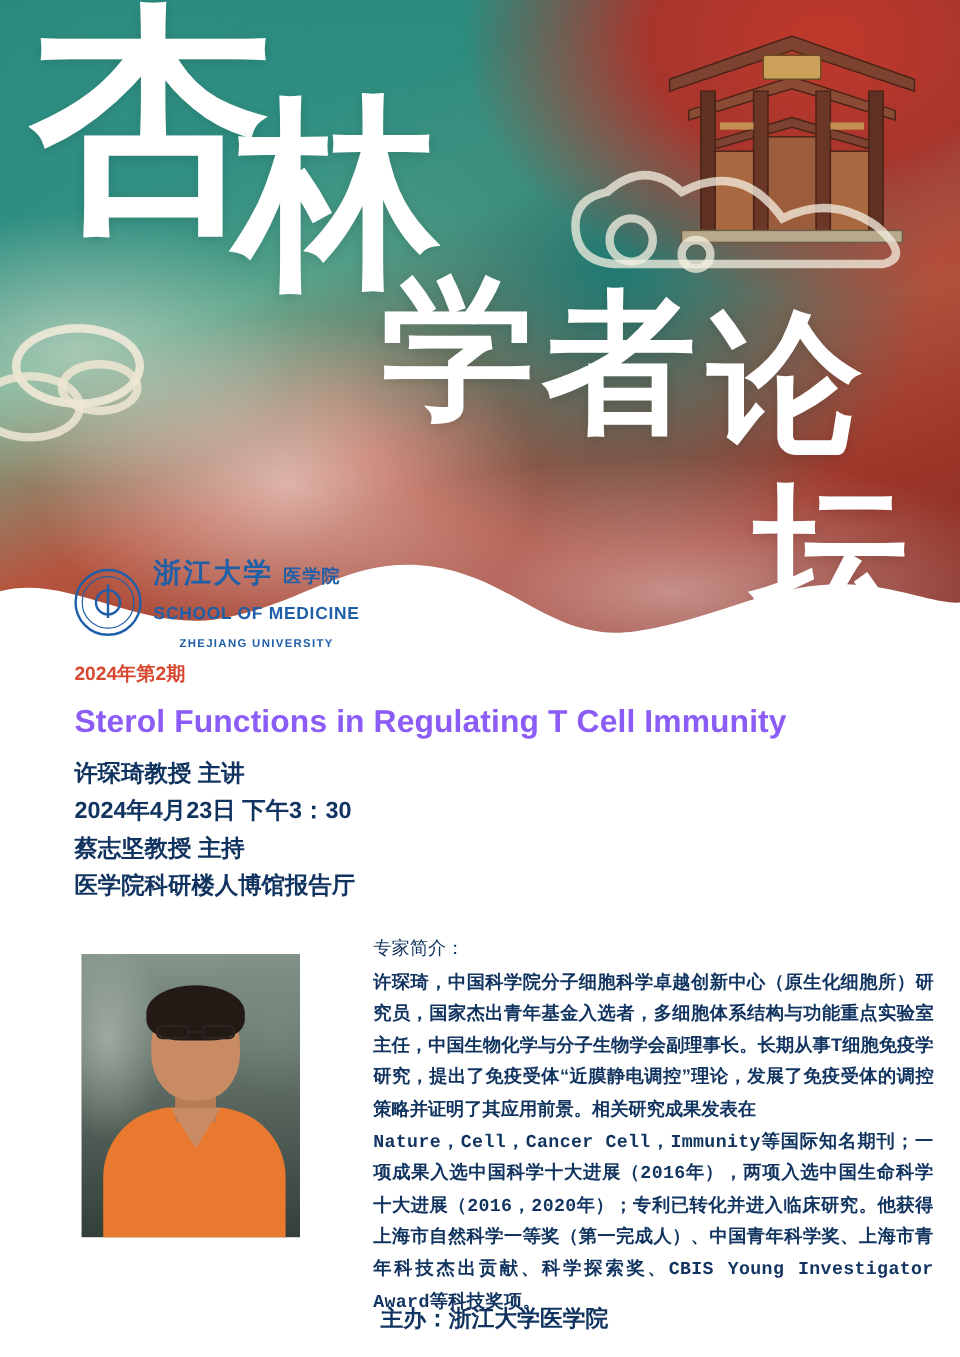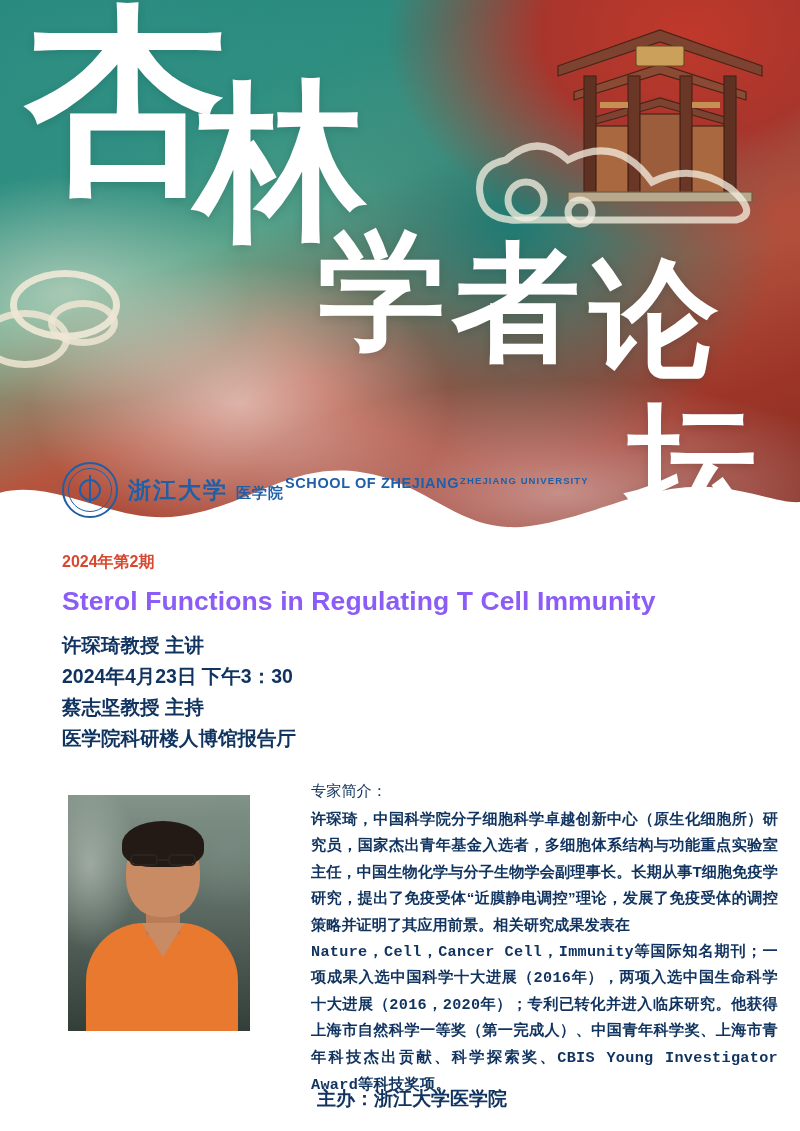--- a/index.html
+++ b/index.html
@@ -85,21 +85,21 @@
     border:1px solid #1f5fa8;
   }
   .seal-mark {
     width:22px; height:22px; border-radius:50%;
     border:2px solid #1f5fa8; position:relative;
   }
   .seal-mark:after{
     content:""; position:absolute; left:50%; top:-6px; width:2px; height:28px;
     background:#1f5fa8; transform:translateX(-50%);
   }
-  .logo-text { display:flex; flex-direction:row; gap:1px; }
+  .logo-text { display:flex; flex-direction:column; gap:11px; }
   .logo-cn {
     font-family:"Liberation Serif", serif;
     color:#1f5fa8; font-size:23px; font-weight:700; letter-spacing:2px;
     display:flex; align-items:baseline; gap:8px;
   }
   .logo-cn .sub { font-size:15px; letter-spacing:1px; }
   .logo-en1 { color:#1f5fa8; font-size:14.5px; font-weight:700; letter-spacing:.6px; }
   .logo-en2 { color:#1f5fa8; font-size:9.5px; font-weight:700; letter-spacing:1.1px;text-align:center; }
 
   
@@ -237,21 +237,21 @@
 
   <div class="logo-row">
     <div class="logo-seal">
       <div class="seal-mark"></div>
     </div>
     <div class="logo-text">
       <div class="logo-cn">
         <span>浙江大学</span>
         <span class="sub">医学院</span>
       </div>
-      <div class="logo-en1">SCHOOL OF ZHEJIANG</div>
+      <div class="logo-en1">SCHOOL OF MEDICINE</div>
       <div class="logo-en2">ZHEJIANG UNIVERSITY</div>
     </div>
   </div>
 
   <div class="issue">2024年第2期</div>
   <div class="en-title">Sterol Functions in Regulating T Cell Immunity</div>
 
   <div class="meta">
     <div class="line">许琛琦教授  主讲</div>
     <div class="line">2024年4月23日  下午3：30</div>

